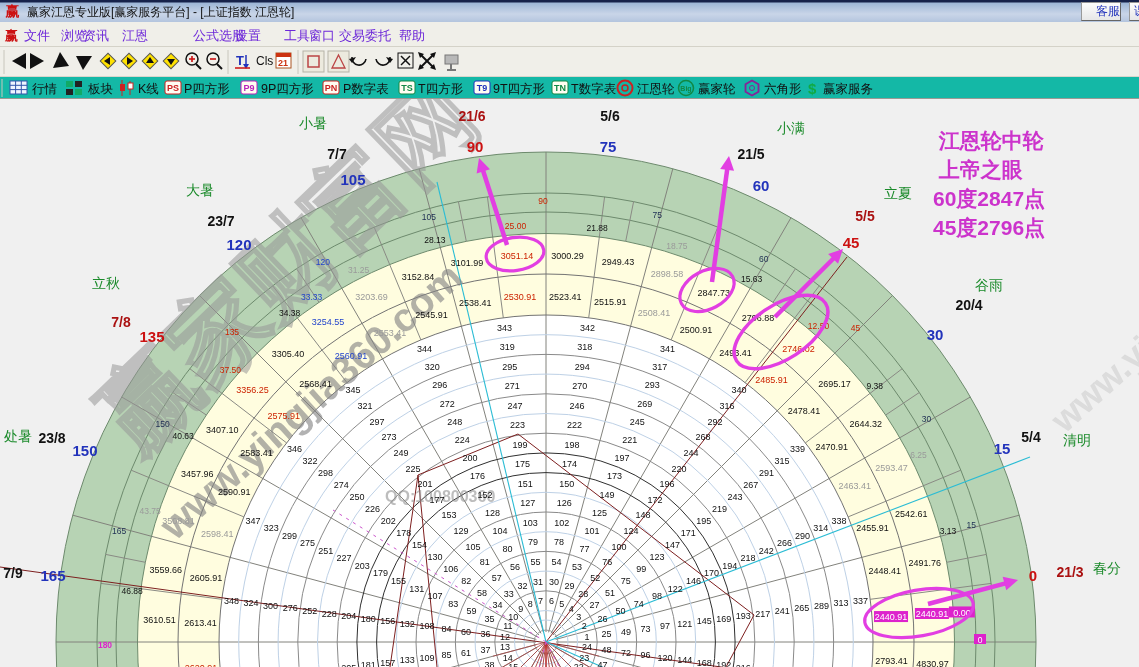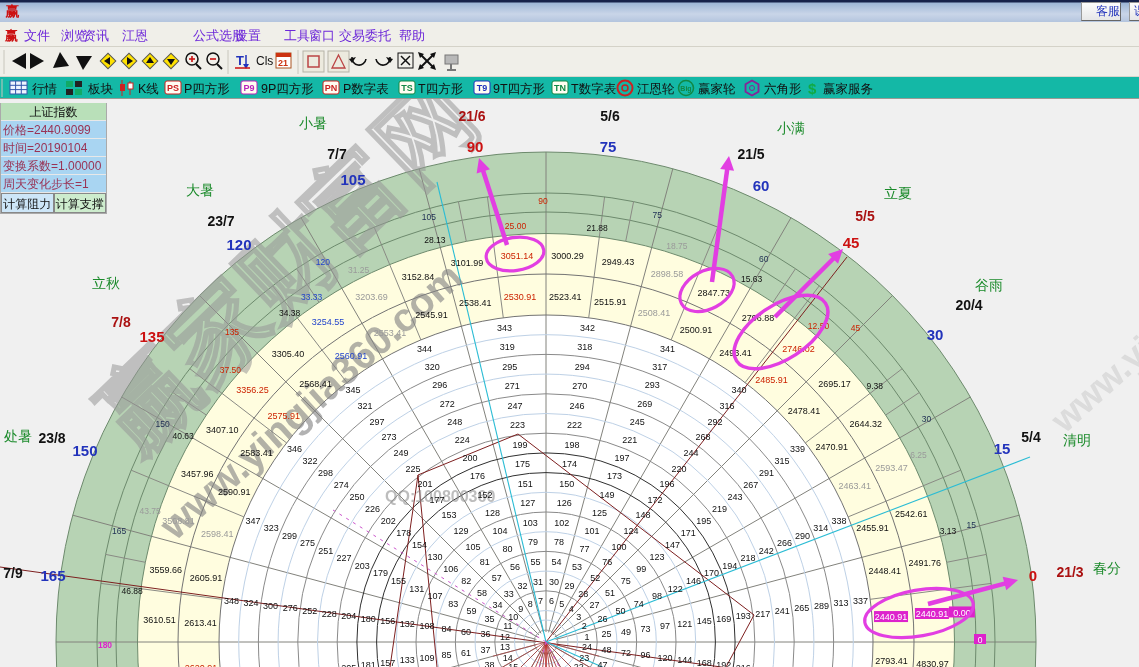--- a/index.html
+++ b/index.html
@@ -17,20 +17,21 @@
 #panel .hd{height:18px;background:#b9e0b9;color:#111;text-align:center;line-height:18px;border-bottom:1px solid #e8e8e8}
 #panel .rw{height:18px;background:#a9d5f2;color:#993355;line-height:18px;padding-left:2px;border-bottom:1px solid #e8e8e8;white-space:nowrap;overflow:hidden}
 #panel .bts{height:20px;display:flex}
 #panel .bts div{width:53.5px;height:20px;text-align:center;line-height:20px;color:#111;border:1px solid #888}
 #gtext{position:absolute;left:933px;top:27px;z-index:6;color:#cc33cc;font-size:21px;font-weight:bold;line-height:29px;white-space:nowrap}
 </style>
 </head>
 <body>
 <div id="titlebar">
  <div class="logo">赢</div>
+ <div class="ttl">赢家江恩专业版[赢家服务平台] - [上证指数 江恩轮]</div>
  <div class="tbtn" style="left:1081px;width:40px">客服</div>
  <div class="tbtn" style="left:1129px;width:30px">课堂</div>
 </div>
 <div id="menubar">
  <span style="left:5px;color:#cc1111;font-weight:bold">赢</span>
  <span style="left:24px">文件</span>
     <span style="left:61px">浏览</span>
     <span style="left:83px">资讯</span>
  <span style="left:122px">江恩</span>
     <span style="left:193px">公式选股</span>
@@ -589,24 +590,14 @@
       <ellipse cx="0" cy="0" rx="55" ry="23" transform="translate(919,514) rotate(-10)" fill="none" stroke="#e23ee2" stroke-width="3.2"></ellipse>
       <line x1="507" y1="146" x2="482.36999670155126" y2="69.47106117982" stroke="#e23ee2" stroke-width="4.5"></line>
       <polygon points="479,59 489.9524892800416,70.18226178242011 476.62568414208886,74.47134849348535" fill="#e23ee2"></polygon>
       <line x1="712" y1="183" x2="727.529199556804" y2="67.9012268142762" stroke="#e23ee2" stroke-width="4.5"></line>
       <polygon points="729,57 734.0652164995627,71.81025259111262 720.1909278268474,69.93832475431772" fill="#e23ee2"></polygon>
       <line x1="775" y1="218" x2="835.221825406948" y2="157.77817459305203" stroke="#e23ee2" stroke-width="4.5"></line>
       <polygon points="843,150 838.0502525316942,164.8492424049175 828.1507575950825,154.94974746830582" fill="#e23ee2"></polygon>
       <line x1="928" y1="505" x2="1007.3714156643863" y2="483.83428915616366" stroke="#e23ee2" stroke-width="4.5"></line>
       <polygon points="1018,481 1006.276349399505,491.37092168505336 1002.6690722916602,477.84363253063594" fill="#e23ee2"></polygon>
     </svg>
- <div id="panel">
-  <div class="hd">上证指数</div>
-  <div class="rw">价格=2440.9099</div>
-  <div class="rw">时间=20190104</div>
-  <div class="rw">变换系数=1.00000</div>
-  <div class="rw">周天变化步长=1</div>
-  <div class="bts">
-        <div style="background:#cde6f8">计算阻力</div>
-        <div style="background:#cdeccd">计算支撑</div>
-      </div>
- </div>
+ <div id="gtext">&nbsp;江恩轮中轮<br>&nbsp;上帝之眼<br>60度2847点<br>45度2796点</div>
 </div>
 
 </body></html>

